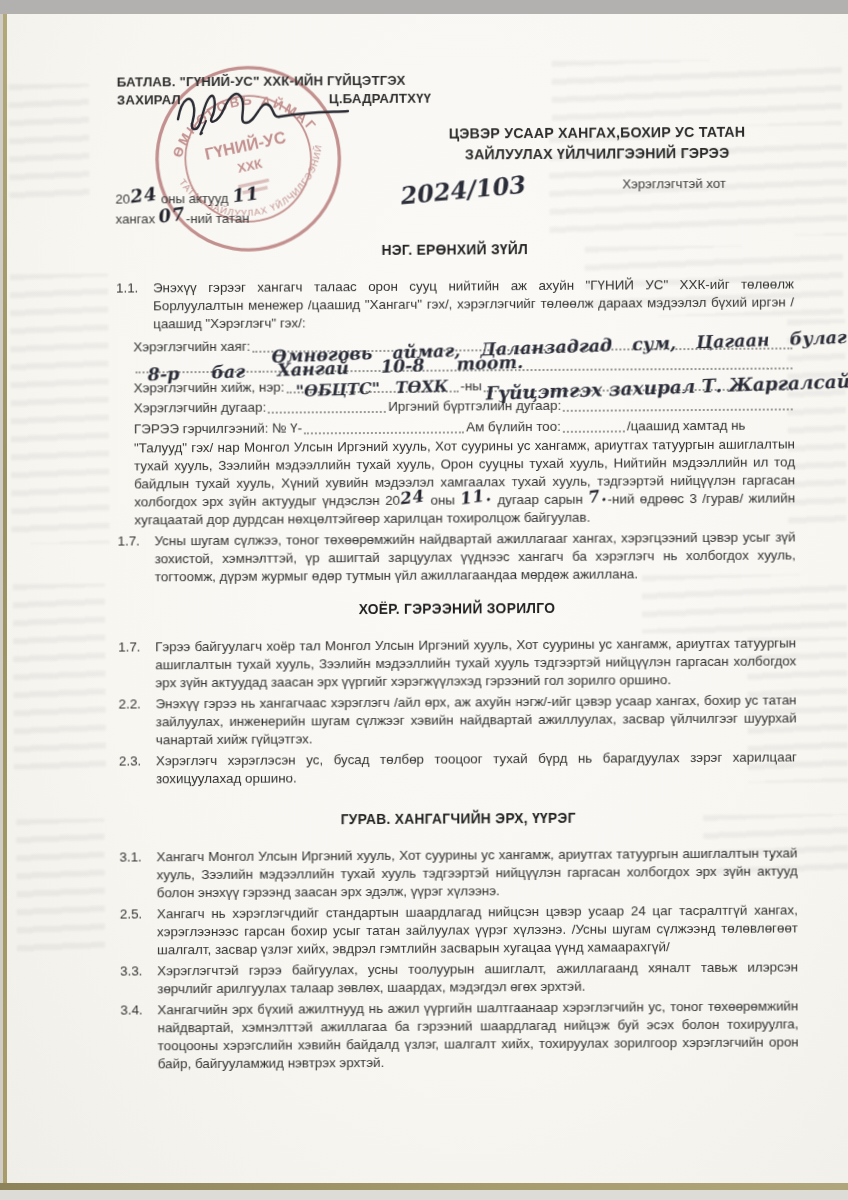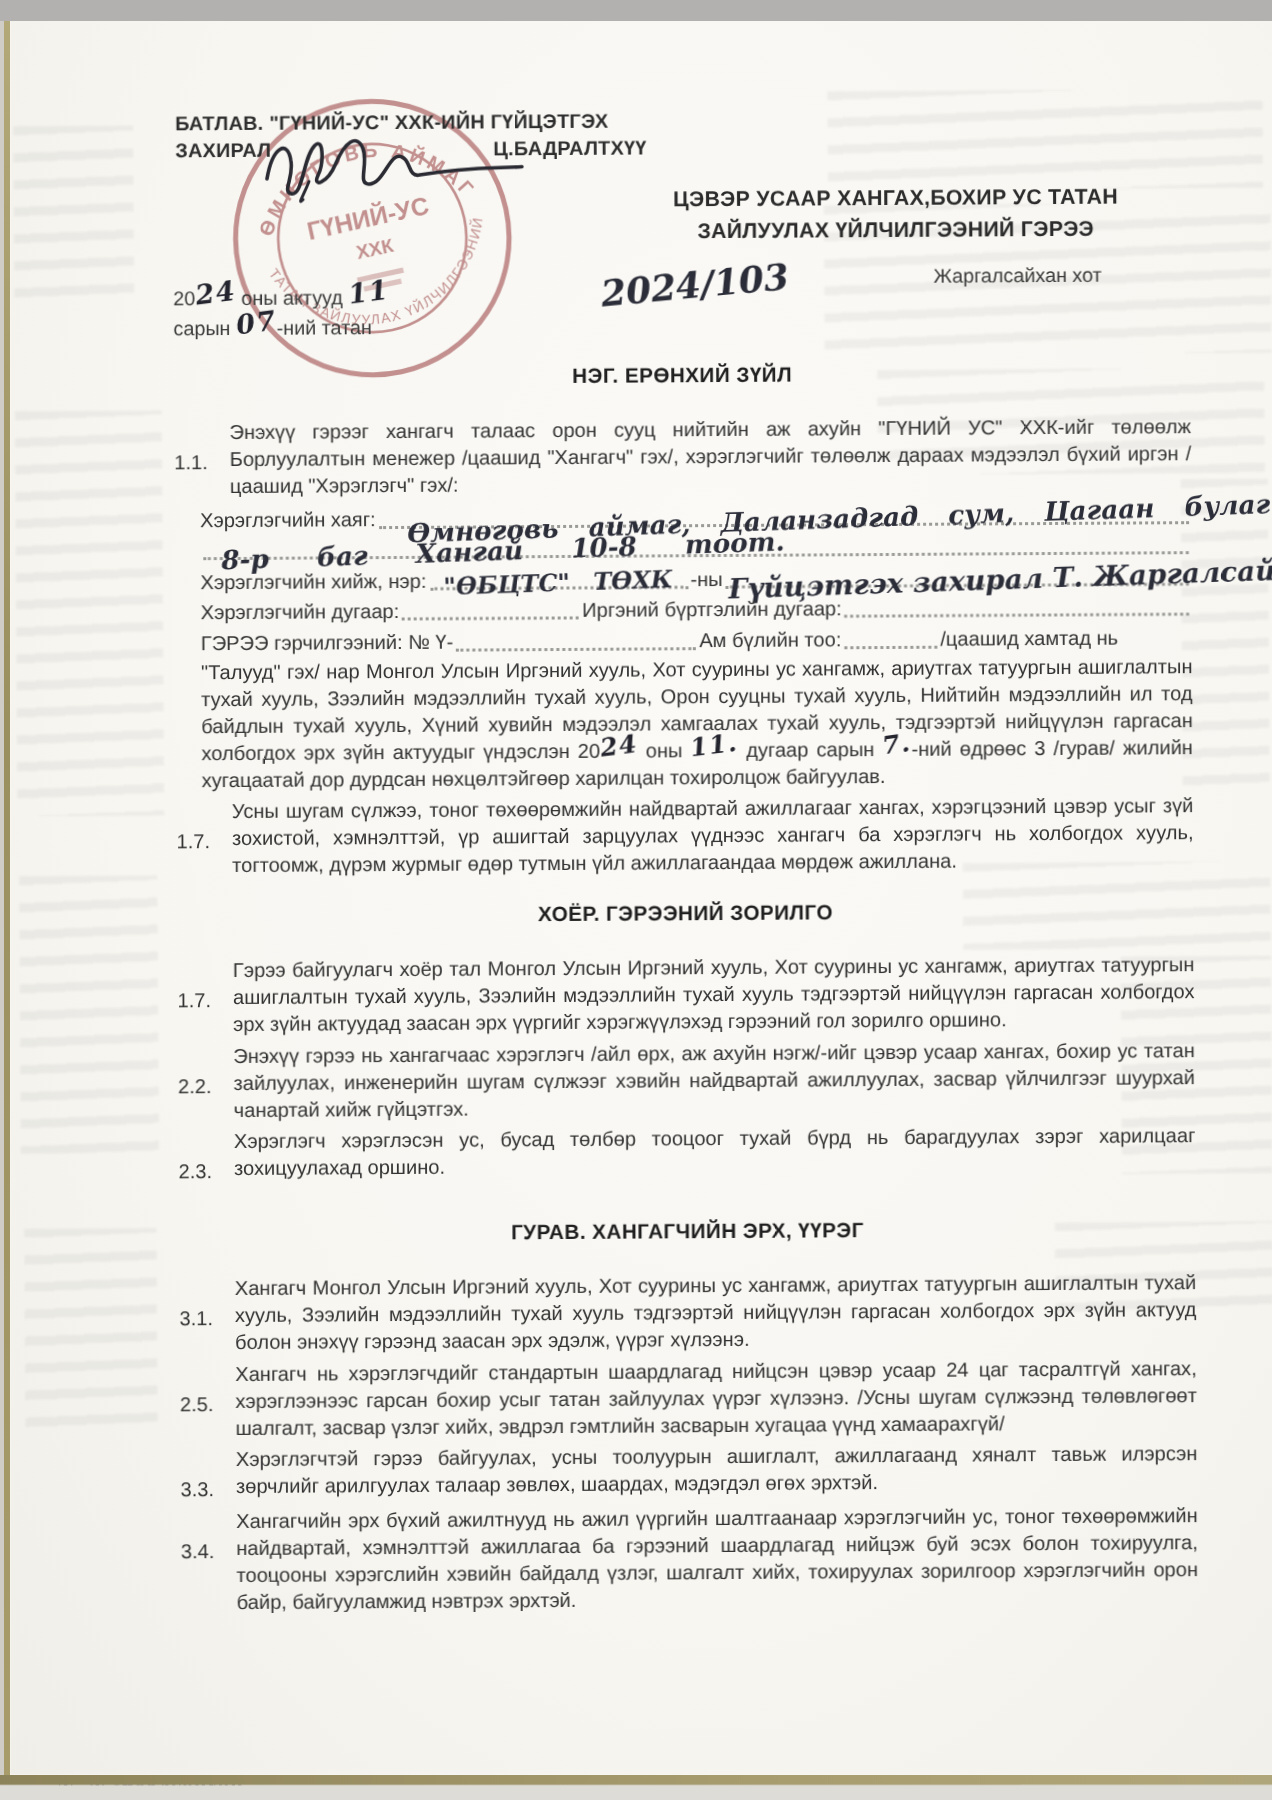--- a/index.html
+++ b/index.html
@@ -44,21 +44,21 @@
          mix-blend-mode:multiply;transform:rotate(-12deg);}
 
   
   .doc-body{position:absolute;left:111px;top:230px;width:678px;font-size:13.4px;line-height:18px;
             color:#333;}
   h2.sec{font-size:13.8px;font-weight:bold;text-align:center;color:#1f1f1f;margin:0 0 18px 0;
          letter-spacing:.3px;}
   h2.sec2{margin-top:16px;}
   h2.sec3{margin-top:24px;}
   .para{display:flex;margin:0 0 3px 0;}
-  .para .num{flex:0 0 37px;margin-top:20px;}
+  .para .num{flex:0 0 37px;}
   .para .pbody{flex:1;text-align:justify;}
   .cont{margin-left:17px;text-align:justify;margin-bottom:3px;}
 
   
   .frow{position:relative;display:flex;align-items:flex-end;height:20.5px;margin-left:17px;
         font-size:13.4px;}
   .frow .lbl{padding-bottom:1px;white-space:nowrap;}
   .dots{flex:1;border-bottom:2px dotted #9a9a97;margin:0 2px 4px 2px;height:10px;}
   .dots.fix{flex:0 0 auto;}
   .hw-over{position:absolute;bottom:-1px;white-space:nowrap;transform:rotate(-1.6deg);}
@@ -117,30 +117,30 @@
           <path d="M6,40 C10,18 20,14 22,28 C24,40 16,48 22,50 C30,52 30,26 38,18 C44,12 44,30 40,38 C36,46 46,44 52,30 C58,16 66,10 70,20 C74,30 66,44 74,44 C84,44 88,22 96,26 C102,28 100,40 108,38 C140,33 158,34 176,33" fill="none" stroke="#2a2a33" stroke-width="2.4" stroke-linecap="round"></path>
           <path d="M34,42 C30,52 26,58 30,54" fill="none" stroke="#2a2a33" stroke-width="2" stroke-linecap="round"></path>
         </svg>
       </div>
 
       <div class="title-block">
         <div>ЦЭВЭР  УСААР ХАНГАХ,БОХИР УС ТАТАН</div>
         <div>ЗАЙЛУУЛАХ ҮЙЛЧИЛГЭЭНИЙ ГЭРЭЭ</div>
       </div>
 
-      <div class="city">Жаргалсайхан хот</div>
+      <div class="city">Хэрэглэгчтэй хот</div>
 
       <div class="docnum hw">2024/103</div>
 
       <div class="date-block">
         <div>
           <span>20</span><span class="hw-inline" style="font-size:18px;">24</span><span> оны актууд </span><span class="hw-inline" style="font-size:18px;">11</span>
         </div>
         <div>
-          <span>сарын </span><span class="hw-inline" style="font-size:18px;">07</span><span>-ний татан</span>
+          <span>хангах </span><span class="hw-inline" style="font-size:18px;">07</span><span>-ний татан</span>
         </div>
       </div>
 
       <div class="doc-body">
 
         <h2 class="sec">НЭГ. ЕРӨНХИЙ ЗҮЙЛ</h2>
 
         <div class="para">
           <span class="num">1.1.</span>
           <span class="pbody">Энэхүү гэрээг хангагч талаас орон сууц нийтийн аж ахуйн "ГҮНИЙ УС" ХХК-ийг төлөөлж Борлуулалтын менежер /цаашид "Хангагч" гэх/, хэрэглэгчийг төлөөлж дараах мэдээлэл бүхий иргэн /цаашид "Хэрэглэгч" гэх/:</span>

